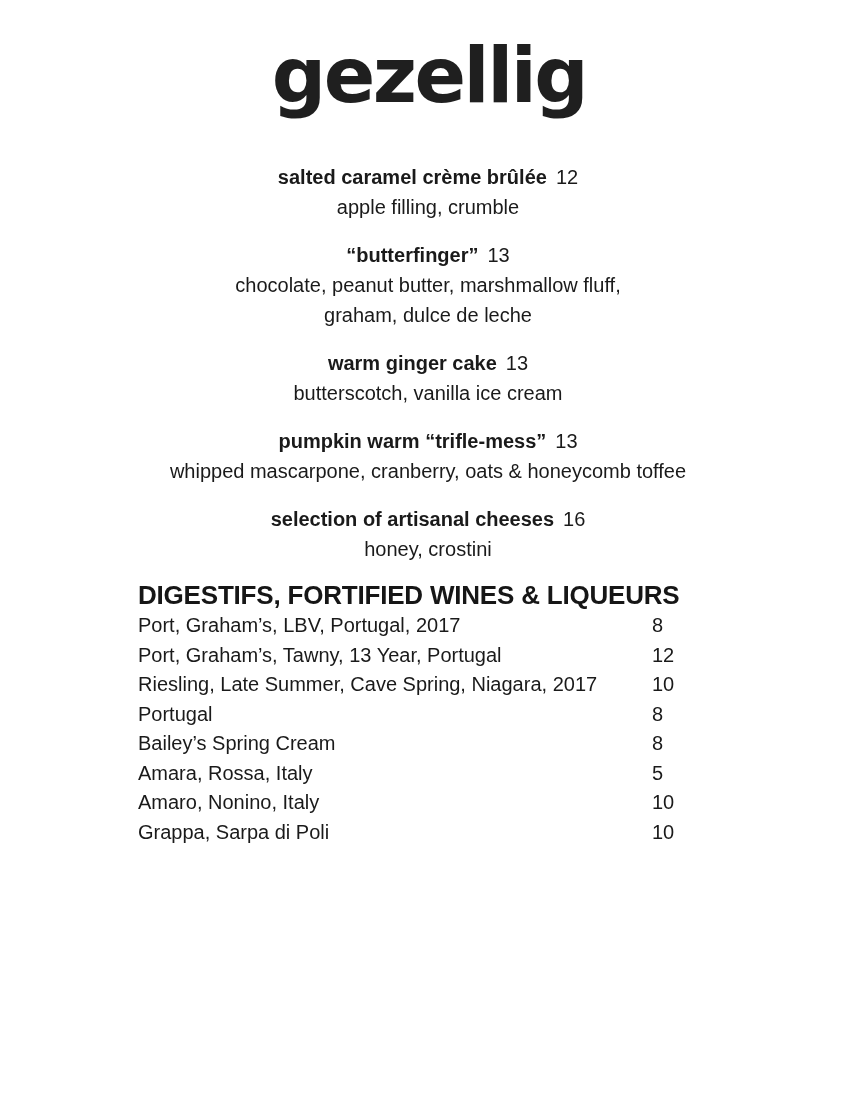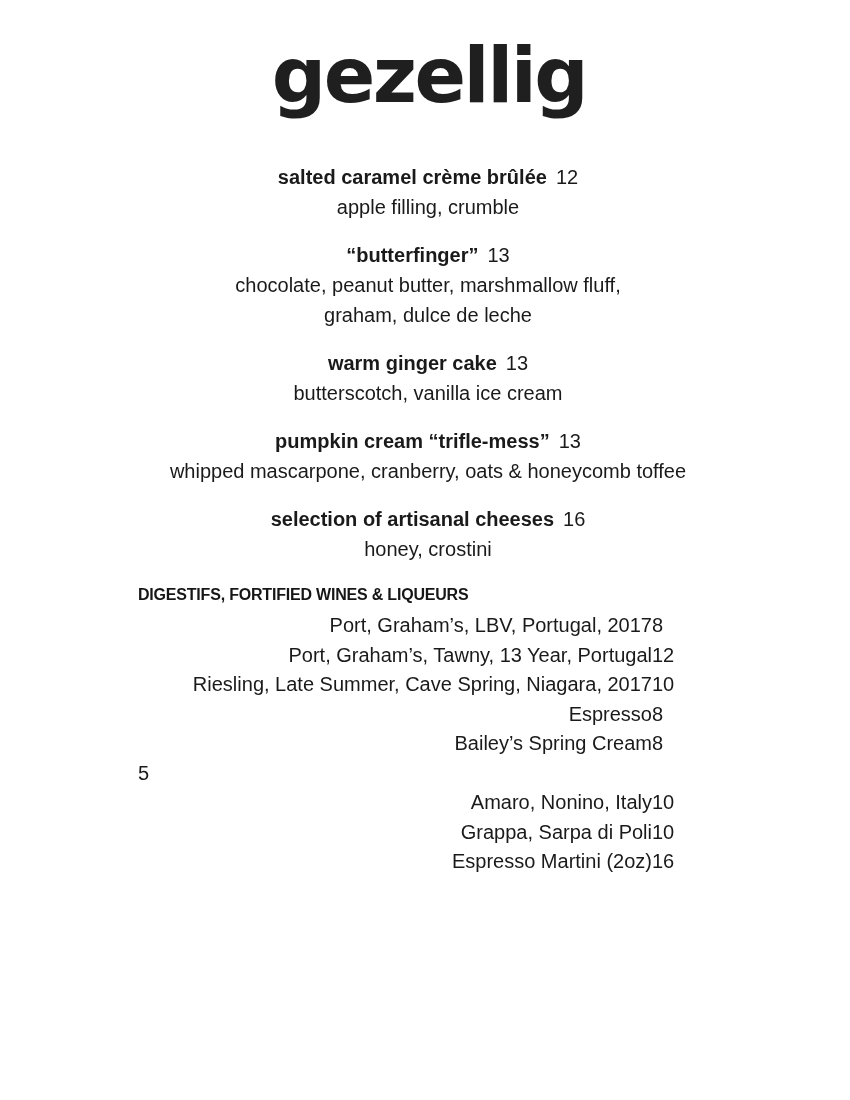--- a/index.html
+++ b/index.html
@@ -56,34 +56,33 @@
   }
 
   
   .digestifs {
     margin: 10px 0 0 138px;
     width: 582px;
     font-size: 20px;
   }
   .digestifs-heading {
     margin: 0 0 3px 0;
-    font-size: 16px;
+    font-size: 26px;
     font-weight: 700;
     line-height: 26px;
     letter-spacing: -0.2px;
     color: #161616;
   }
   .digestif-row {
     display: flex;
     line-height: 29.5px;
   }
   .digestif-name {
     width: 514px;
     flex: 0 0 514px;
-    text-align: right;
   }
   .digestif-price {
     flex: 1;
     text-align: left;
   }
 </style>
 </head>
 <body>
 
 <div class="page">
@@ -109,21 +108,21 @@
 
     <div class="dessert">
       <div class="dessert-title">
         <span class="dessert-name">warm ginger cake</span><span class="dessert-price">13</span>
       </div>
       <div class="dessert-desc">butterscotch, vanilla ice cream</div>
     </div>
 
     <div class="dessert">
       <div class="dessert-title">
-        <span class="dessert-name">pumpkin cream “trifle-mess”</span><span class="dessert-price">13</span>
+        <span class="dessert-name">pumpkin warm “trifle-mess”</span><span class="dessert-price">13</span>
       </div>
       <div class="dessert-desc">whipped mascarpone, cranberry, oats &amp; honeycomb toffee</div>
     </div>
 
     <div class="dessert">
       <div class="dessert-title">
         <span class="dessert-name">selection of artisanal cheeses</span><span class="dessert-price">16</span>
       </div>
       <div class="dessert-desc">honey, crostini</div>
     </div>
@@ -139,37 +138,34 @@
     </div>
     <div class="digestif-row">
       <span class="digestif-name">Port, Graham’s, Tawny, 13 Year, Portugal</span>
       <span class="digestif-price">12</span>
     </div>
     <div class="digestif-row">
       <span class="digestif-name">Riesling, Late Summer, Cave Spring, Niagara, 2017</span>
       <span class="digestif-price">10</span>
     </div>
     <div class="digestif-row">
-      <span class="digestif-name">Espresso</span>
+      <span class="digestif-name">Portugal</span>
       <span class="digestif-price">8</span>
     </div>
     <div class="digestif-row">
       <span class="digestif-name">Bailey’s Spring Cream</span>
       <span class="digestif-price">8</span>
     </div>
     <div class="digestif-row">
+      <span class="digestif-name">Amara, Rossa, Italy</span>
       <span class="digestif-price">5</span>
     </div>
     <div class="digestif-row">
       <span class="digestif-name">Amaro, Nonino, Italy</span>
       <span class="digestif-price">10</span>
     </div>
     <div class="digestif-row">
       <span class="digestif-name">Grappa, Sarpa di Poli</span>
       <span class="digestif-price">10</span>
     </div>
-    <div class="digestif-row">
-      <span class="digestif-name">Espresso Martini (2oz)</span>
-      <span class="digestif-price">16</span>
-    </div>
   </section>
 
 </div>
 
 </body></html>

